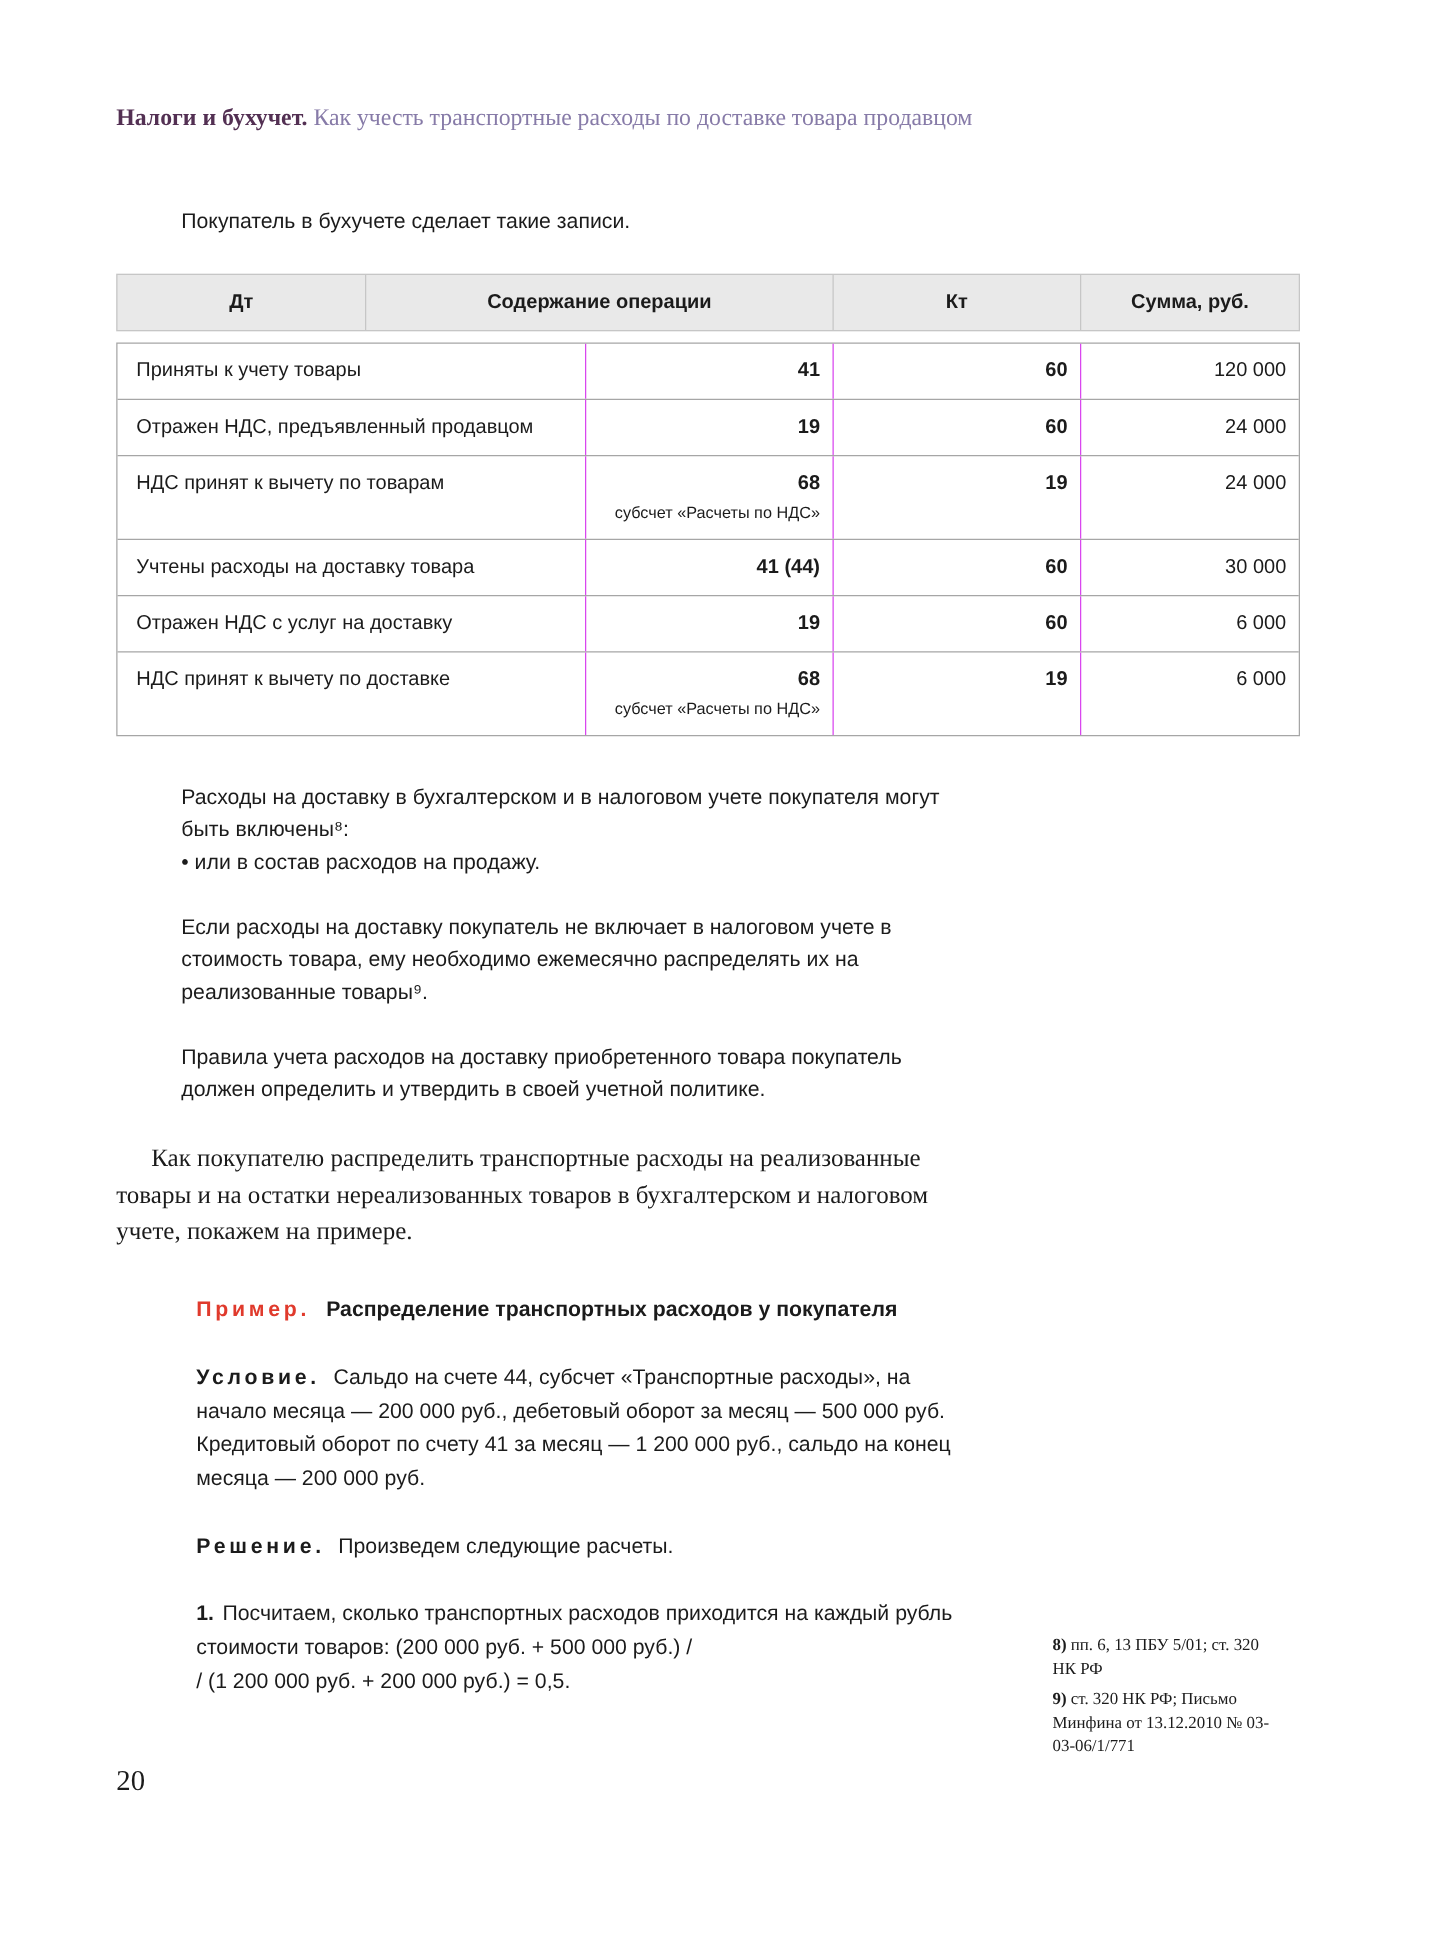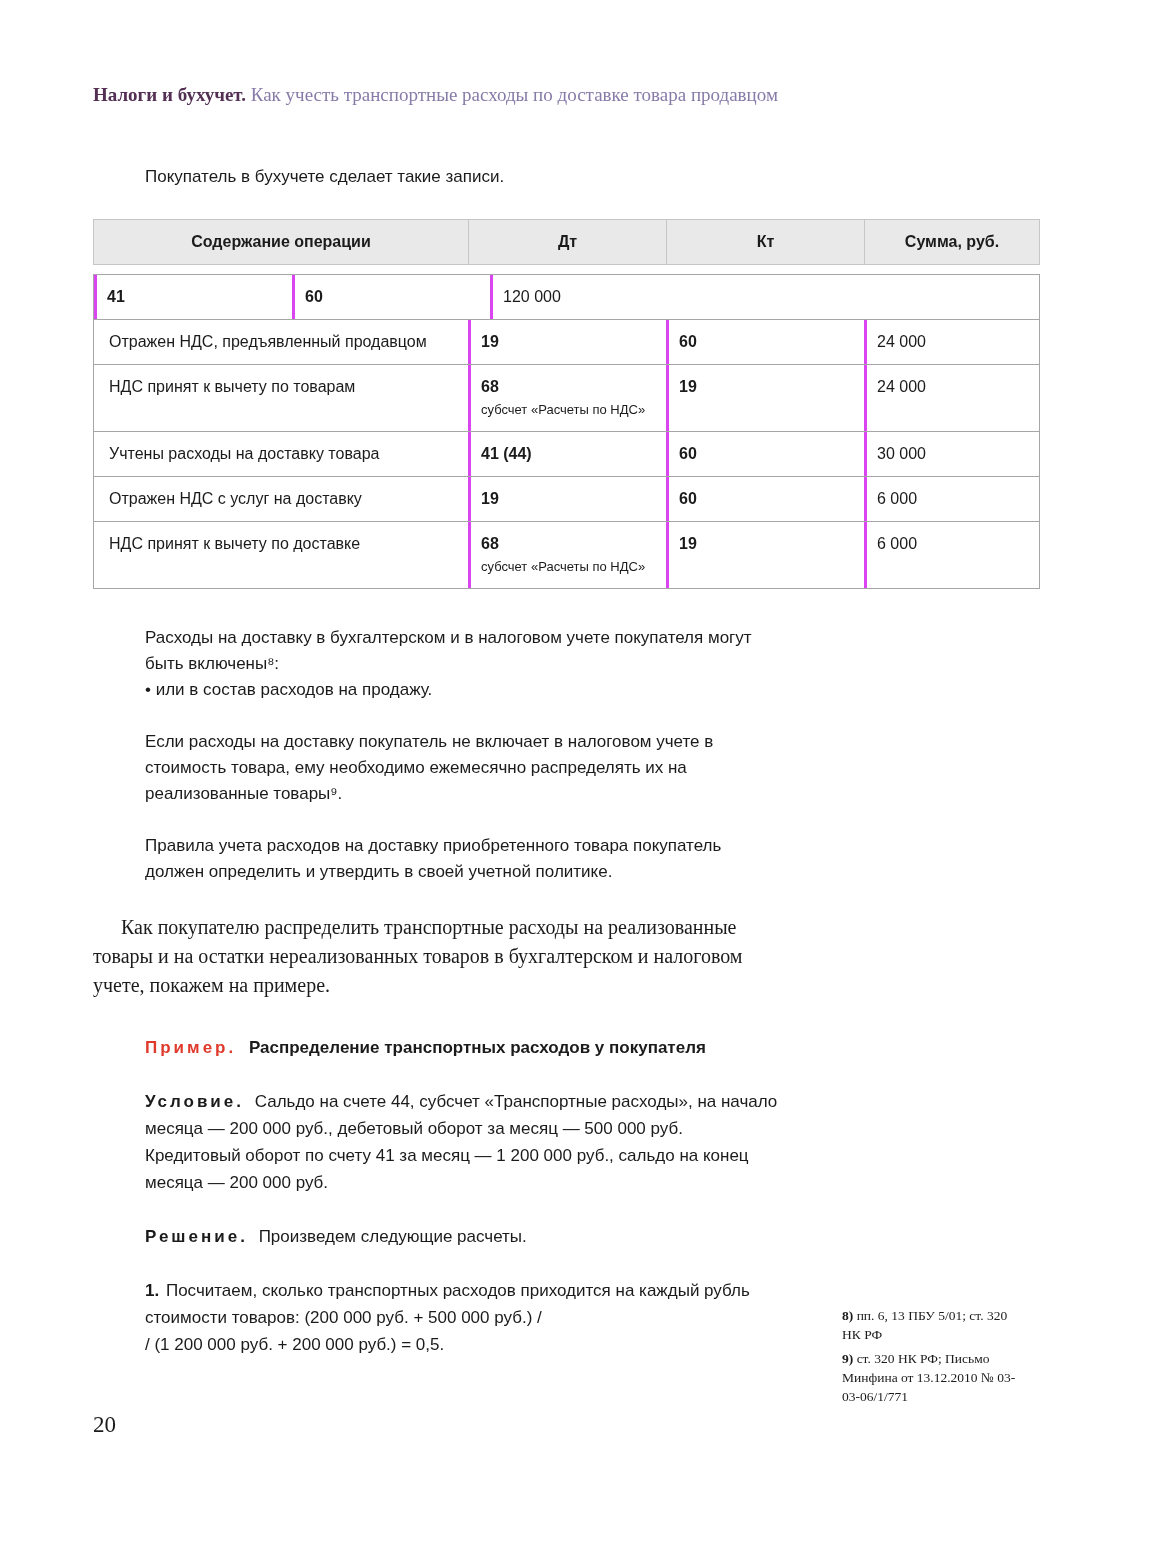--- a/index.html
+++ b/index.html
@@ -34,21 +34,21 @@
   .thead .hc:first-child { border-left: none; }
   .hc1, .op { width: 374px; }
   .hc2, .dt { width: 198px; }
   .hc3, .kt { width: 198px; }
   .hc4, .sum { flex: 1; }
   .tbody { border: 1px solid #a6a6a6; margin-top: 9px; background: #fff; }
   .trow { display: flex; border-bottom: 1px solid #a6a6a6; }
   .trow:last-child { border-bottom: none; }
   .c { padding: 13px 10px; }
   .c.op { text-align: left; padding-left: 15px; padding-right: 24px; }
-  .c.dt, .c.kt, .c.sum { text-align: left; border-left: 3px solid #d946ef; }
+  .c.dt, .c.kt, .c.sum { text-align: right; border-left: 1px solid #d946ef; }
   .acct { display: block; font-weight: bold; }
   .c.kt { font-weight: bold; }
   .sub { display: block; font-size: 13px; line-height: 17px; margin-top: 5px; font-weight: normal; }
   .sub:empty { display: none; }
 
   
   .bodytext { margin: 36px 0 0 52px; width: 632px; font-size: 17px; line-height: 26px; }
   .bodytext p { margin-bottom: 26px; }
   .bodytext p.p1 { margin-bottom: 0; }
   ul.bullets { list-style: none; margin-bottom: 26px; }
@@ -56,21 +56,21 @@
 
   
   .lead {
     font-family: "Liberation Serif", serif;
     font-size: 20px; line-height: 29px;
     margin-top: 28px; width: 706px; text-indent: 28px;
   }
 
   
   .example { margin: 34px 0 0 52px; width: 636px; font-size: 17px; line-height: 27px; }
-  .example p { margin-bottom: 27px; }
+  .example p { margin-bottom: 27px; margin-left: 12px; }
   .ex-label { color: var(--accent-red, #e03a2c); font-weight: bold; letter-spacing: 3px; margin-right: 8px; }
   .ex-title { font-weight: bold; }
   .kw { font-weight: bold; letter-spacing: 3px; margin-right: 6px; }
   .stepnum { font-weight: bold; margin-right: 2px; }
   .step-text { white-space: pre-line; }
 
   
   .footnotes {
     position: absolute; left: 842px; top: 1306px; width: 182px;
     font-family: "Liberation Serif", serif; font-size: 13.5px; line-height: 19px;
@@ -91,28 +91,29 @@
 
   <header class="runhead">
     <span class="brand">Налоги и бухучет.</span>
     <span class="htitle">Как учесть транспортные расходы по доставке товара продавцом</span>
   </header>
 
   <p class="intro">Покупатель в бухучете сделает такие записи.</p>
 
   <section class="table">
     <div class="thead">
+      <div class="hc hc2">Дт</div>
       <div class="hc hc1">Содержание операции</div>
-      <div class="hc hc2">Дт</div>
       <div class="hc hc3">Кт</div>
       <div class="hc hc4">Сумма, руб.</div>
     </div>
     <div class="tbody">
 
       <div class="trow">
+        <div class="c op">Приняты к учету товары</div>
         <div class="c dt">
           <span class="acct">41</span>
 
         </div>
         <div class="c kt">60</div>
         <div class="c sum">120 000</div>
       </div>
 
       <div class="trow">
         <div class="c op">Отражен НДС, предъявленный продавцом</div>

